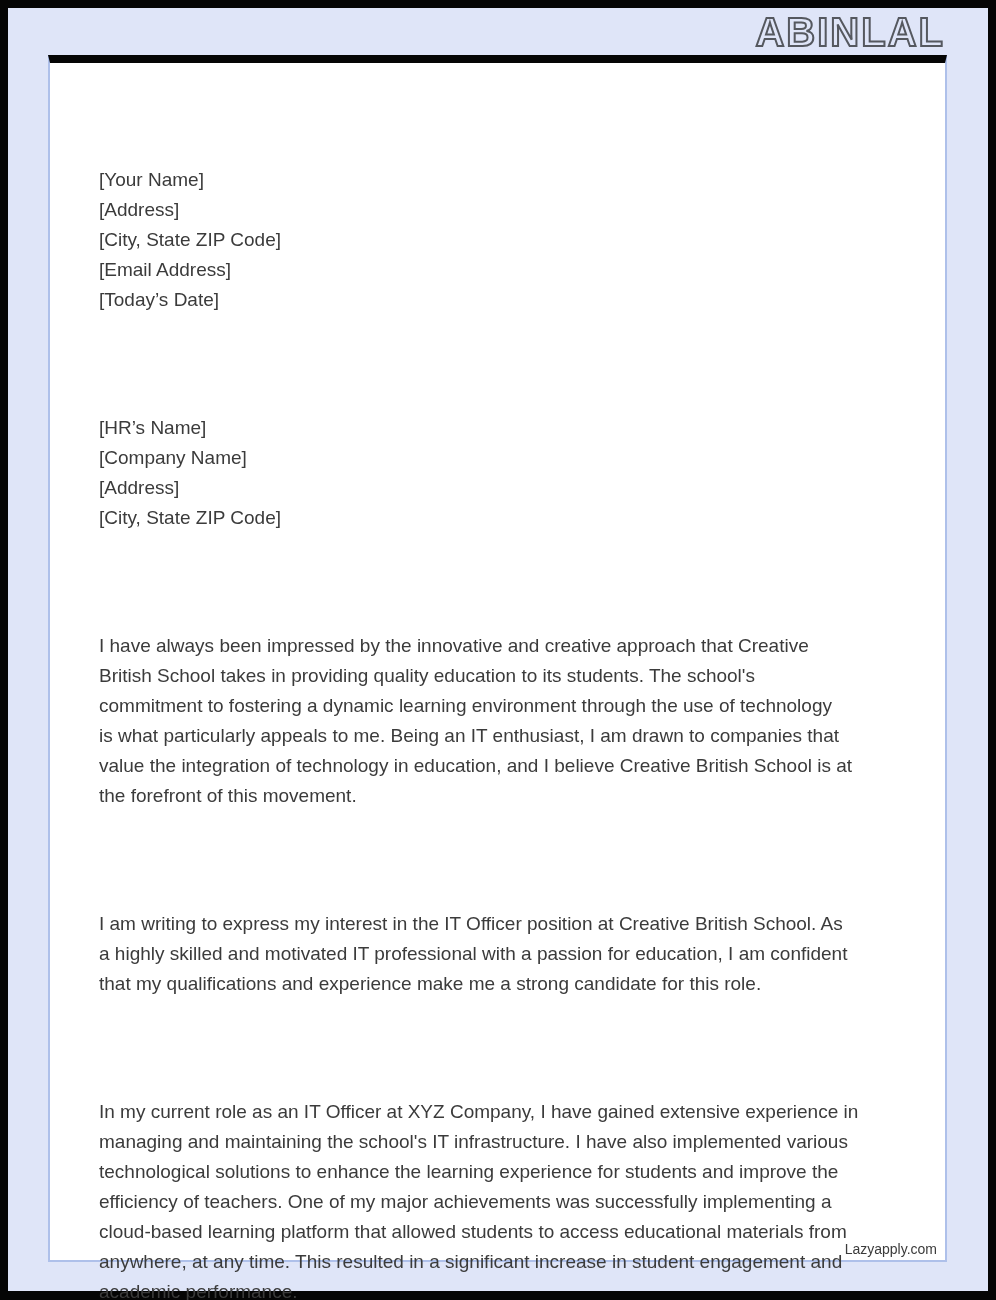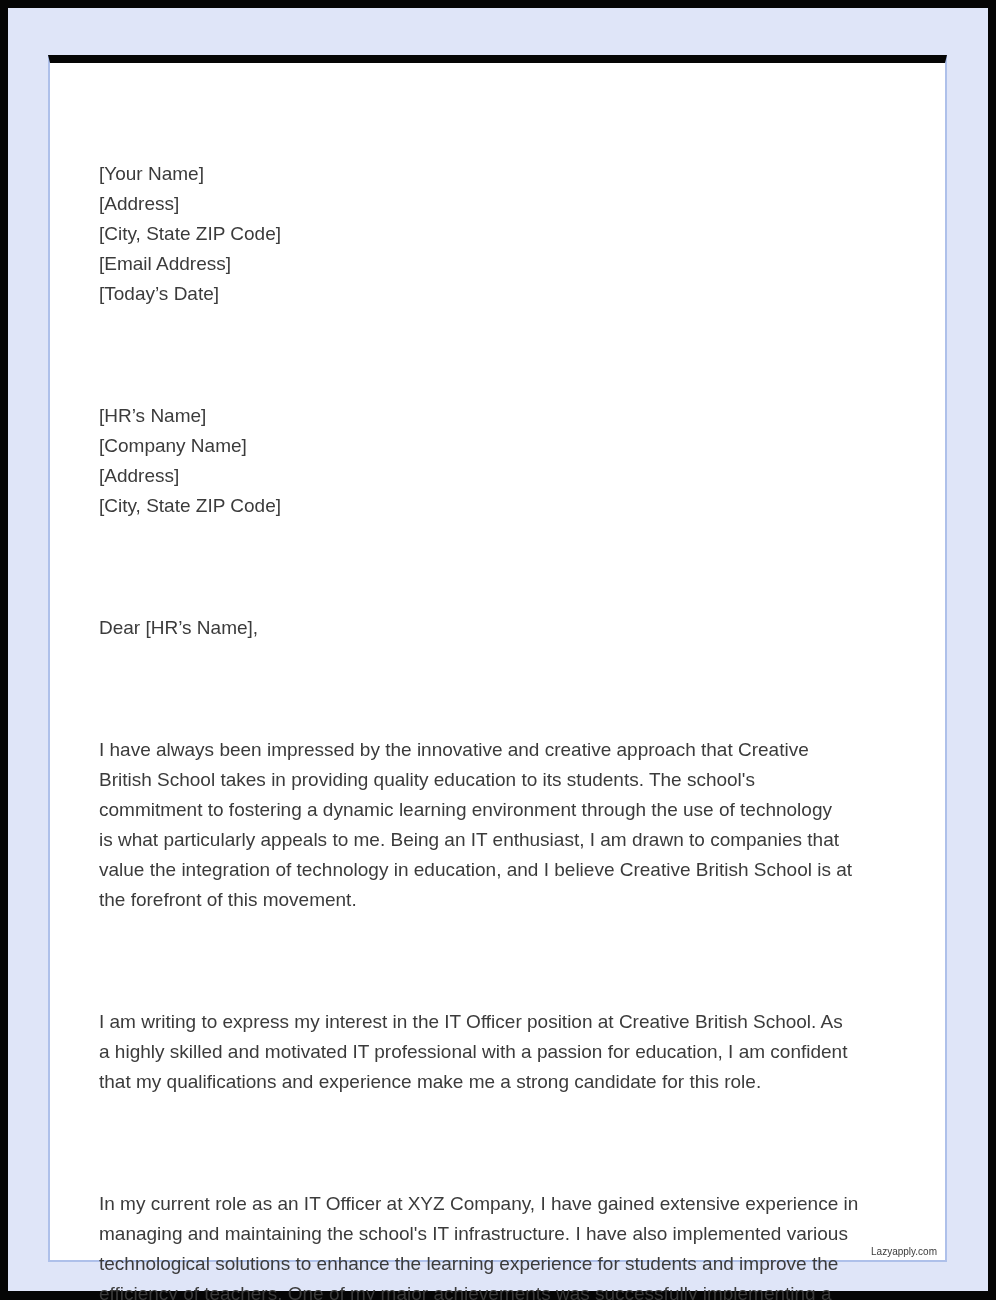--- a/index.html
+++ b/index.html
@@ -46,59 +46,59 @@
     box-sizing: border-box;
     background: #ffffff;
     border: 2px solid var(--border, #aec0ea);
     border-top: 8px solid var(--frame, #000);
     z-index: 1;
   }
   .watermark {
     position: absolute;
     right: 8px;
     bottom: 3px;
-    font-size: 10px;
+    font-size: 14px;
     color: var(--text, #3b3b3b);
   }
   .letter {
     position: absolute;
     left: 99px;
     top: 97px;
     z-index: 2;
     font-size: 19px;
     line-height: 30px;
     color: var(--text, #3b3b3b);
     white-space: pre;
   }
   .letter .block {
-    margin: 2px 0 30px 0;
+    margin: 8px 0 30px 0;
   }
 </style>
 </head>
 <body>
 
 <div class="canvas">
   <div class="backdrop"></div>
 
+  <div class="logo">ABINLAL</div>
 
   <div class="page">
     <div class="watermark">Lazyapply.com</div>
   </div>
 
   <div class="letter">
     <div class="block">[Your Name]
 [Address]
 [City, State ZIP Code]
 [Email Address]
 [Today’s Date]</div>
     <div class="block">[HR’s Name]
 [Company Name]
 [Address]
 [City, State ZIP Code]</div>
-    <div class="block">Dear [HR’s Name],</div>
     <div class="block">I have always been impressed by the innovative and creative approach that Creative
 British School takes in providing quality education to its students. The school's
 commitment to fostering a dynamic learning environment through the use of technology
 is what particularly appeals to me. Being an IT enthusiast, I am drawn to companies that
 value the integration of technology in education, and I believe Creative British School is at
 the forefront of this movement.</div>
     <div class="block">I am writing to express my interest in the IT Officer position at Creative British School. As
 a highly skilled and motivated IT professional with a passion for education, I am confident
 that my qualifications and experience make me a strong candidate for this role.</div>
     <div class="block">In my current role as an IT Officer at XYZ Company, I have gained extensive experience in

